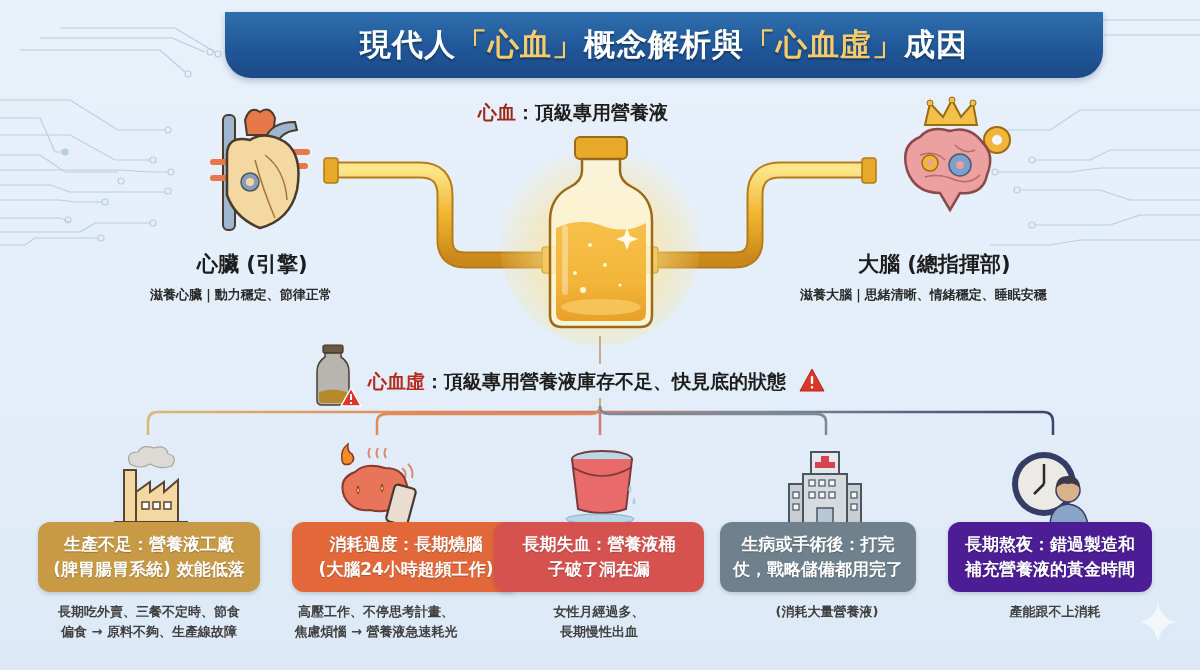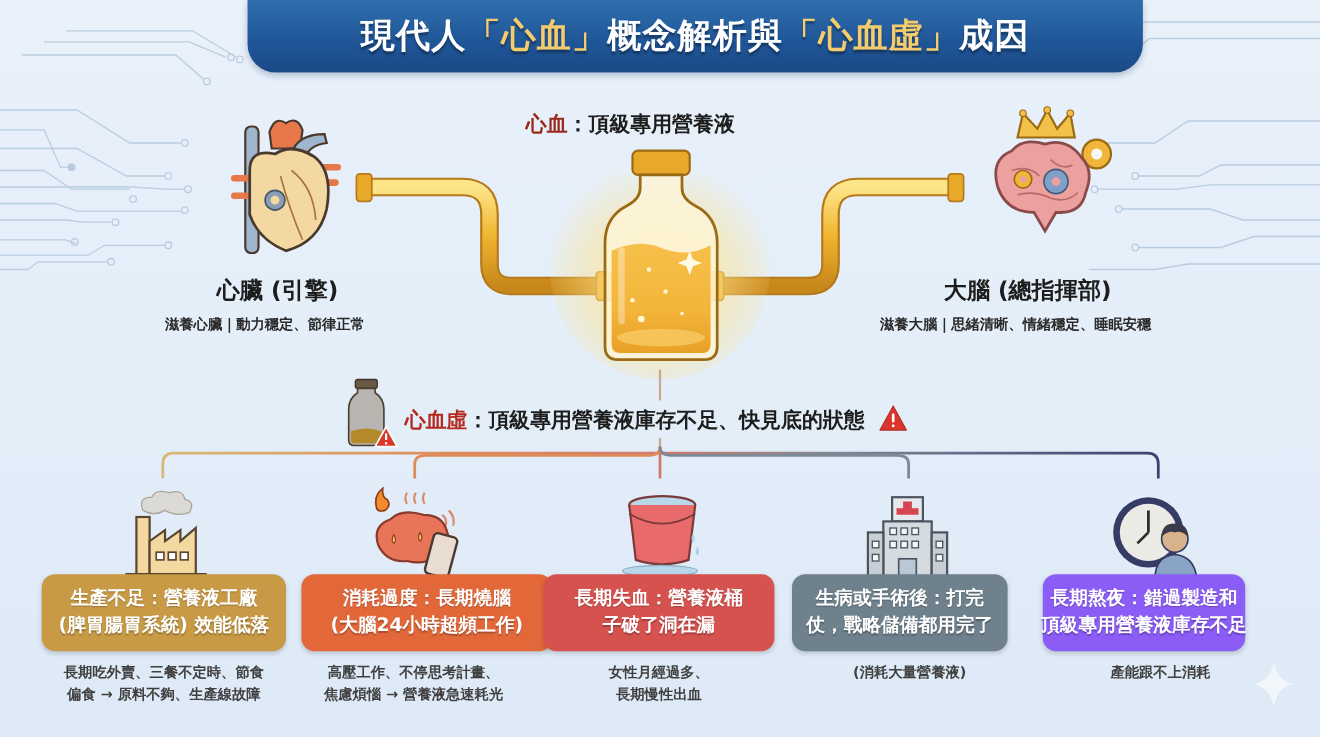--- a/index.html
+++ b/index.html
@@ -8,21 +8,21 @@
     font-family: "DejaVu Sans", "Liberation Sans", sans-serif;
     background: linear-gradient(180deg, #e9f1fa 0%, #e3eef9 55%, #dde9f6 100%);
     position: relative;
     color: #1d1d1d;
   }
   .canvas { position: absolute; inset: 0; }
   .circuit { position: absolute; }
 
   
   .header {
-    position: absolute; left: 225px; top: 0; width: 814px; height: 66px;
+    position: absolute; left: 225px; top: 12px; width: 878px; height: 66px;
     background: linear-gradient(180deg, #2f6fae 0%, #1f5597 60%, #1b4a86 100%);
     border-radius: 0 0 26px 26px;
     box-shadow: 0 3px 6px rgba(20,50,100,0.25);
     display: flex; align-items: center; justify-content: center;
   }
   .title {
     font-family: "Liberation Sans", "DejaVu Sans", sans-serif;
     font-size: 31px; font-weight: 700; color: #ffffff; letter-spacing: 1px;
     text-shadow: 0 2px 2px rgba(0,0,0,0.35);
     white-space: nowrap;
@@ -303,35 +303,35 @@
     <line x1="36" y1="36" x2="26" y2="46" stroke="#2b2b2b" stroke-width="2.5"></line>
     <circle cx="60" cy="42" r="12" fill="#d8b28a" stroke="#353d66" stroke-width="1.5"></circle>
     <path d="M48 40 Q48 28 60 28 Q72 28 72 40 Q66 34 60 36 Q54 34 48 40 Z" fill="#3a3a4a"></path>
     <path d="M42 78 Q42 58 60 56 Q78 58 80 78 Z" fill="#8aa4c8" stroke="#353d66" stroke-width="1.5"></path>
   </svg>
 
   <div class="card" style="left:38px;width:222px;background:#c89a45">
     <span>生產不足：營養液工廠</span>
     <span>(脾胃腸胃系統) 效能低落</span>
   </div>
-  <div class="card" style="left:274px;width:228px;background:#e2683a">
+  <div class="card" style="left:292px;width:228px;background:#e2683a">
     <span>消耗過度：長期燒腦</span>
     <span>(大腦24小時超頻工作)</span>
   </div>
   <div class="card" style="left:494px;width:210px;background:#d6524f">
     <span>長期失血：營養液桶</span>
     <span>子破了洞在漏</span>
   </div>
   <div class="card" style="left:720px;width:196px;background:#6f818c">
     <span>生病或手術後：打完</span>
     <span>仗，戰略儲備都用完了</span>
   </div>
-  <div class="card" style="left:948px;width:184px;background:#8b5cf6">
+  <div class="card" style="left:948px;width:204px;background:#4c1d95">
     <span>長期熬夜：錯過製造和</span>
-    <span>頂級專用營養液庫存不足</span>
+    <span>補充營養液的黃金時間</span>
   </div>
 
   <div class="desc" style="left:38px;width:222px">
     <span>長期吃外賣、三餐不定時、節食</span>
     <span>偏食 → 原料不夠、生產線故障</span>
   </div>
   <div class="desc" style="left:274px;width:204px">
     <span>高壓工作、不停思考計畫、</span>
     <span>焦慮煩惱 → 營養液急速耗光</span>
   </div>

